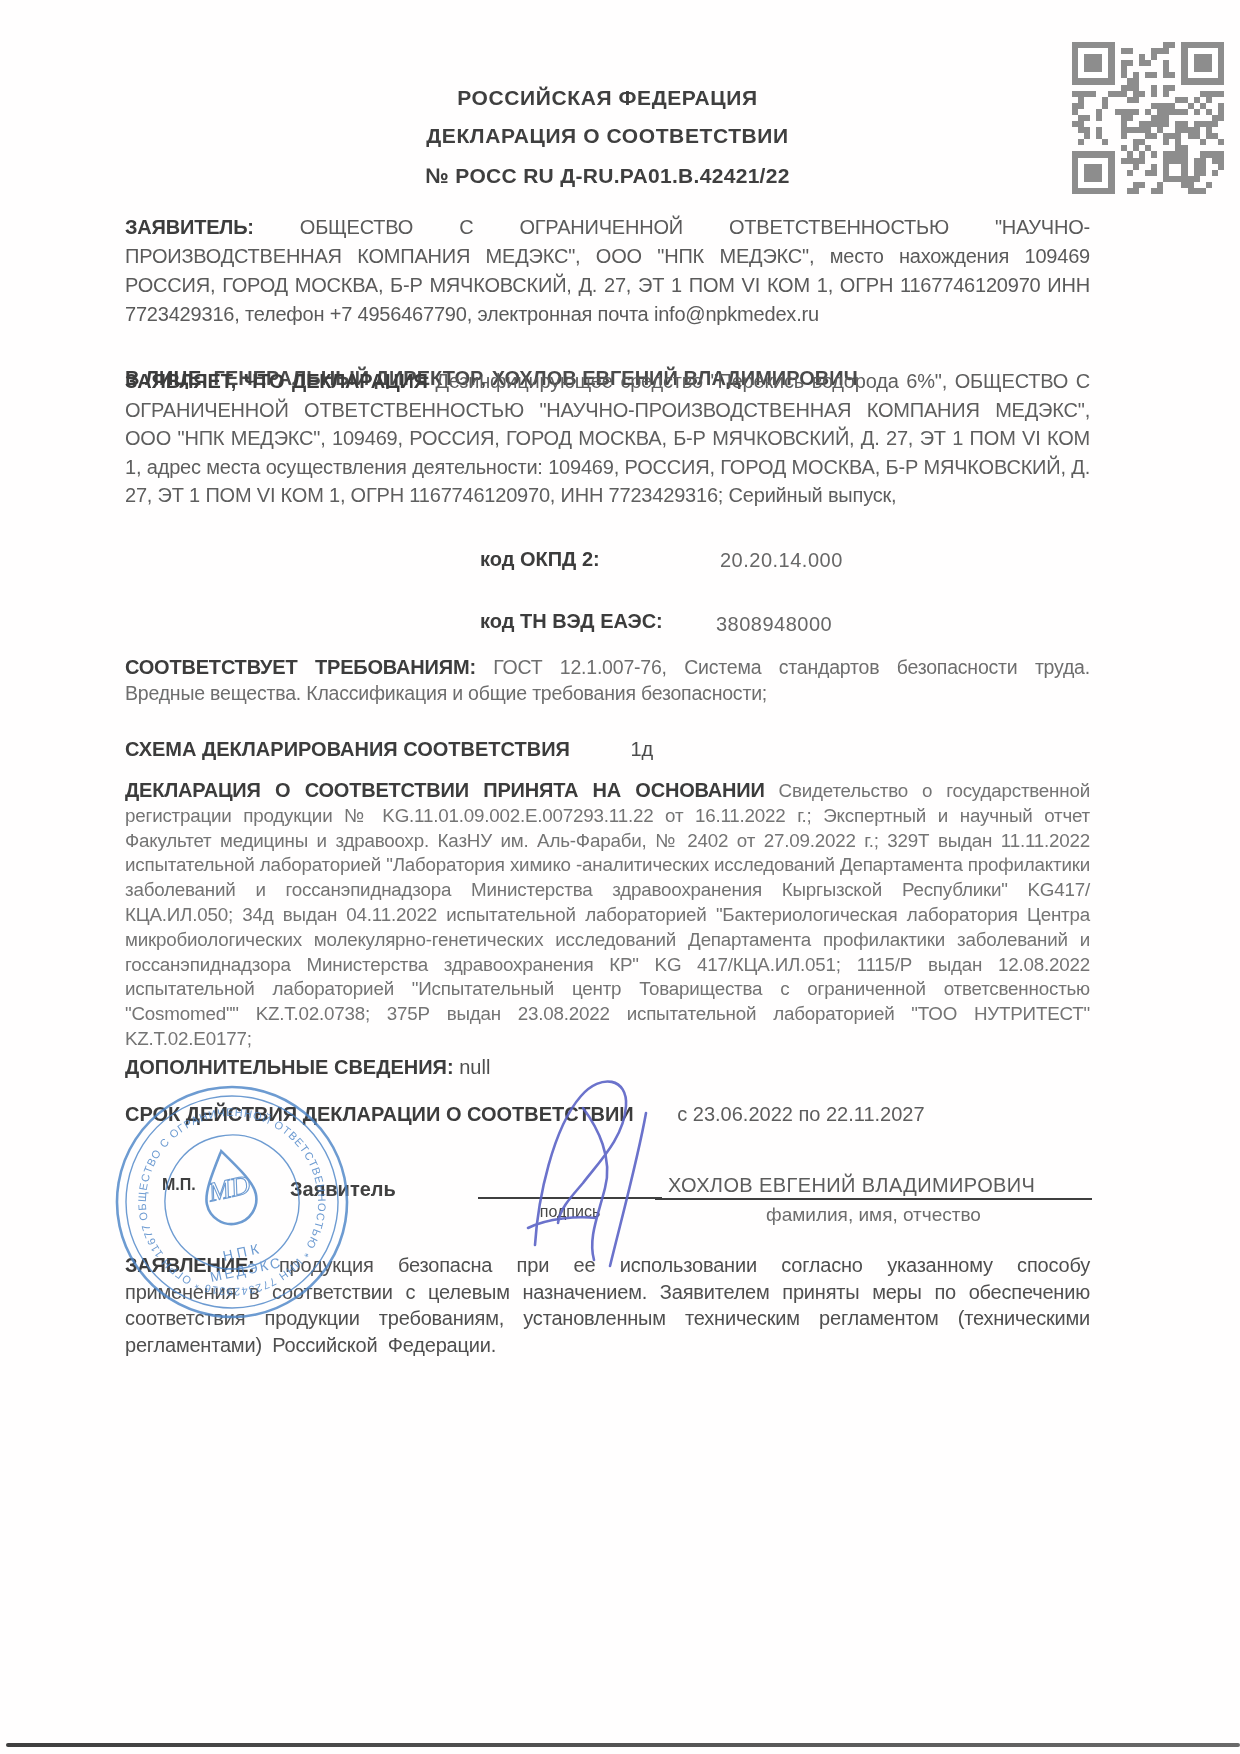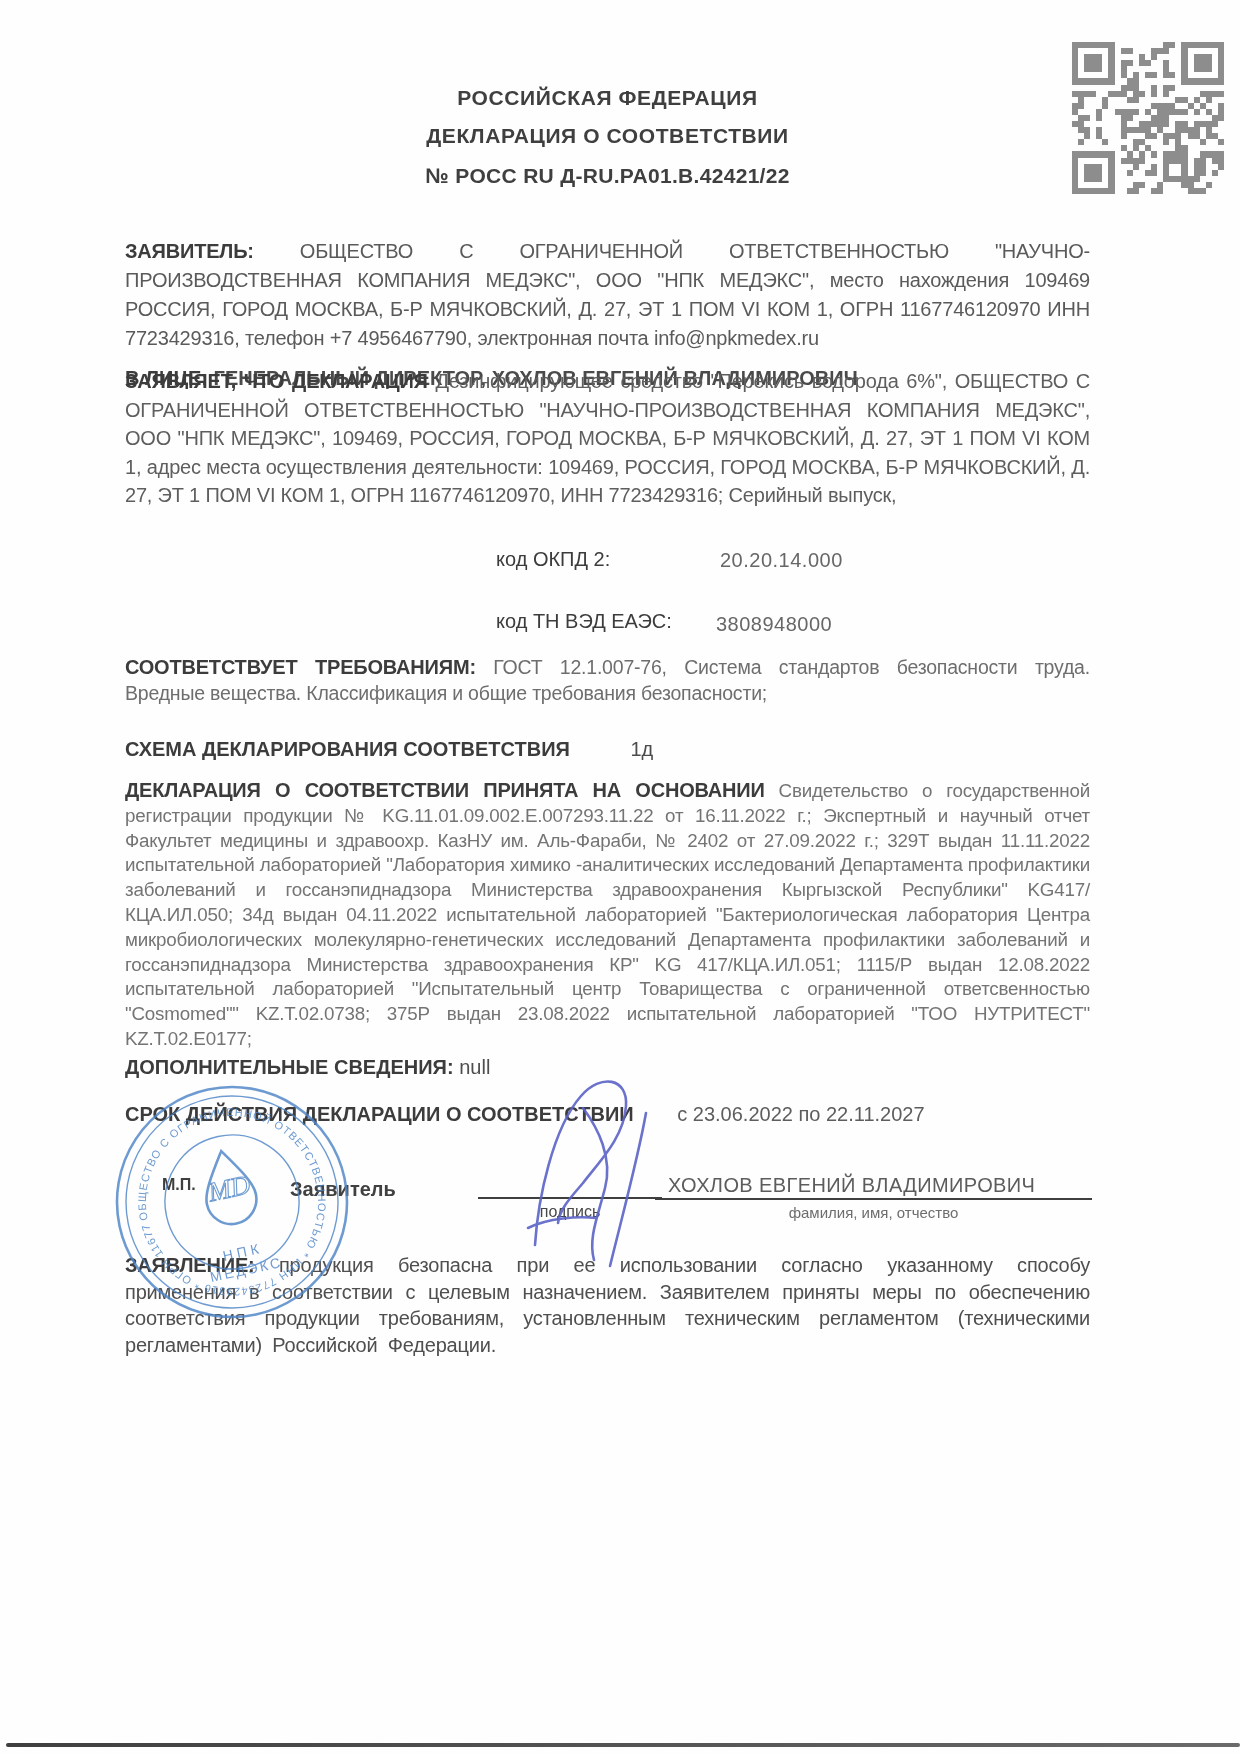--- a/index.html
+++ b/index.html
@@ -32,40 +32,40 @@
     font-weight:bold;
     font-size:21px;
     letter-spacing:.6px;
   }
   .para{
     left:125px;width:965px;
     text-align:justify;
     font-size:20px;
     letter-spacing:-0.2px;
   }
-  .applicant-para{top:213px;line-height:29px;color:#5a5a5a;margin-top:24px;}
+  .applicant-para{top:213px;line-height:29px;color:#5a5a5a;}
   .inface-line{top:331px;left:125px;width:1050px;font-size:20px;color:#4a4a4a;font-weight:600;margin-top:36px;}
   .product-para{top:367px;line-height:28.5px;color:#5e5e5e;}
   .code-row{left:480px;font-size:20px;}
-  .code-row .code-label{font-weight:normal;color:var(--text_dark);margin-left:16px;}
+  .code-row .code-label{font-weight:bold;color:var(--text_dark);}
   .code-row .code-value{position:absolute;left:240px;top:1px;font-weight:normal;color:#676767;letter-spacing:.5px;white-space:nowrap;}
   .req-para{top:655px;line-height:25.5px;font-size:19.5px;color:#6e6e6e;}
   .scheme-row{top:738px;left:125px;font-size:20px;}
   .scheme-value{margin-left:55px;color:#4c4c4c;}
   .basis-para{top:778px;line-height:24.8px;font-size:18.8px;color:#747474;}
   .add-row{top:1056px;left:125px;font-size:20px;color:#4e4e4e;}
   .validity-row{top:1103px;left:125px;font-size:20px;}
   .validity-value{margin-left:38px;color:#5d5d5d;}
   .mp{top:1176px;left:162px;font-size:16px;font-weight:bold;color:#3e3e3e;}
   .applicant-word{top:1178px;left:290px;font-size:20px;font-weight:600;color:#414141;}
   .sig-line{top:1197px;left:478px;width:184px;border-top:2px solid #3f3f3f;}
   .sig-caption{top:1203px;left:452px;width:184px;text-align:center;font-size:16px;color:#474747;}
   .name-line{top:1198px;left:655px;width:437px;border-top:2px solid #3f3f3f;}
   .fio{top:1174px;left:668px;font-size:20px;color:#5c5c5c;letter-spacing:.4px;white-space:nowrap;}
-  .fio-caption{top:1204px;left:655px;width:437px;text-align:center;font-size:15px;color:#6d6d6d;}
+  .fio-caption{top:1204px;left:655px;width:437px;text-align:center;font-size:19px;color:#6d6d6d;}
   .statement-para{top:1252px;line-height:26.5px;color:#4f4f4f;word-spacing:5px;}
   .qr{top:42px;left:1072px;}
   .stamp-svg{top:1076px;left:106px;pointer-events:none;opacity:.82;}
   .sign-svg{top:1068px;left:468px;pointer-events:none;opacity:.9;}
   .scan-bottom-line{
     left:6px;right:0;top:1743px;height:4px;
     background:linear-gradient(to right,#3f3f3f 0%,#565656 55%,#6a6a6a 100%);
     border-radius:2px;
   }
 </style>

